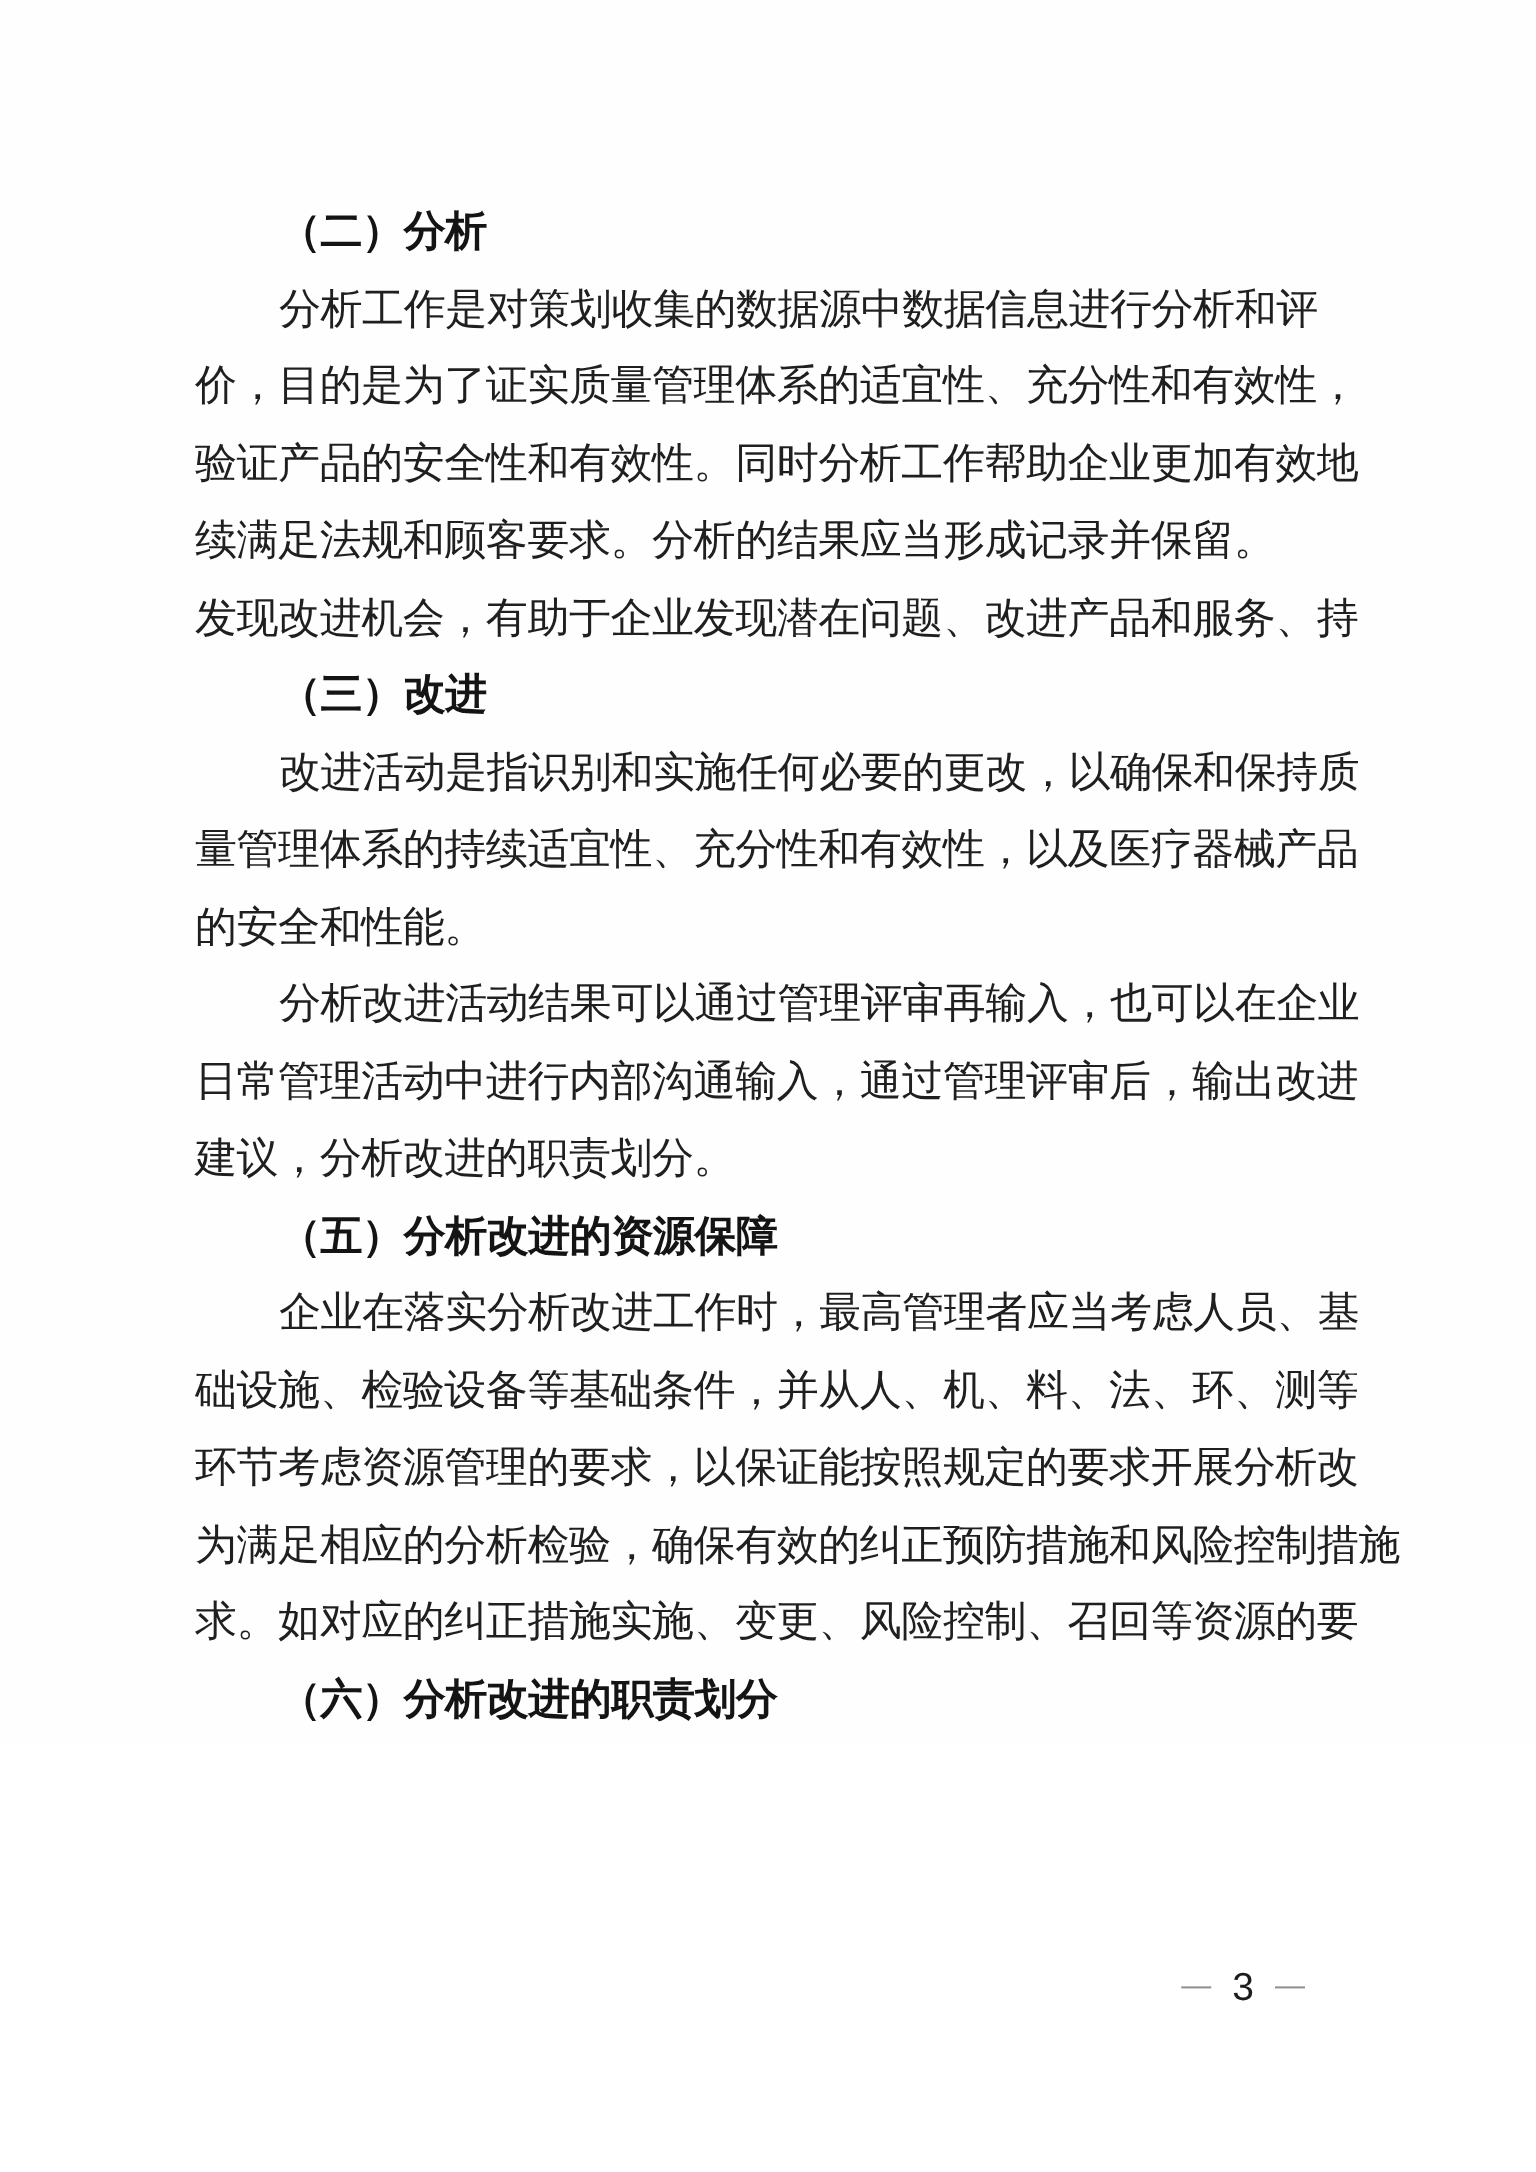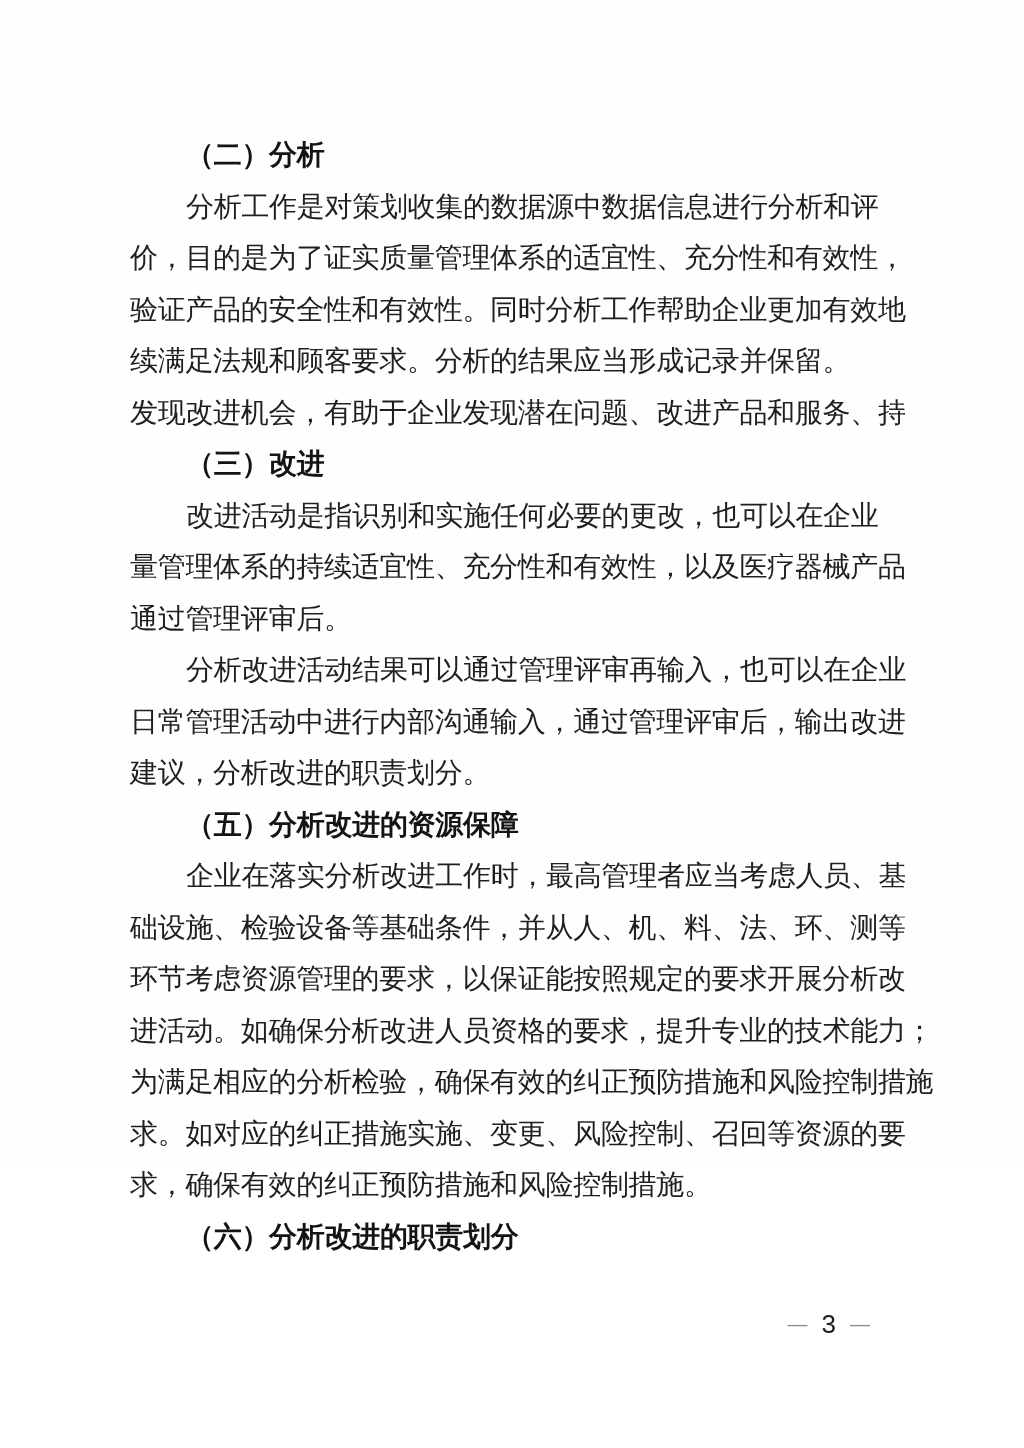--- a/index.html
+++ b/index.html
@@ -66,34 +66,32 @@
 <div class="page">
 
   <div class="content">
       <div class="line heading">（二）分析</div>
       <div class="line paragraph-start">分析工作是对策划收集的数据源中数据信息进行分析和评</div>
       <div class="line paragraph">价，目的是为了证实质量管理体系的适宜性、充分性和有效性，</div>
       <div class="line paragraph">验证产品的安全性和有效性。同时分析工作帮助企业更加有效地</div>
       <div class="line paragraph">续满足法规和顾客要求。分析的结果应当形成记录并保留。</div>
       <div class="line paragraph">发现改进机会，有助于企业发现潜在问题、改进产品和服务、持</div>
       <div class="line heading">（三）改进</div>
-      <div class="line paragraph-start">改进活动是指识别和实施任何必要的更改，也可以在企业</div>
+      <div class="line paragraph-start">改进活动是指识别和实施任何必要的更改，以确保和保持质</div>
       <div class="line paragraph">量管理体系的持续适宜性、充分性和有效性，以及医疗器械产品</div>
-      <div class="line paragraph">通过管理评审后。</div>
+      <div class="line paragraph">的安全和性能。</div>
       <div class="line paragraph-start">分析改进活动结果可以通过管理评审再输入，也可以在企业</div>
       <div class="line paragraph">日常管理活动中进行内部沟通输入，通过管理评审后，输出改进</div>
       <div class="line paragraph">建议，分析改进的职责划分。</div>
       <div class="line heading">（五）分析改进的资源保障</div>
       <div class="line paragraph-start">企业在落实分析改进工作时，最高管理者应当考虑人员、基</div>
       <div class="line paragraph">础设施、检验设备等基础条件，并从人、机、料、法、环、测等</div>
       <div class="line paragraph">环节考虑资源管理的要求，以保证能按照规定的要求开展分析改</div>
-      <div class="line paragraph">进活动。如确保分析改进人员资格的要求，提升专业的技术能力；</div>
       <div class="line paragraph">为满足相应的分析检验，确保有效的纠正预防措施和风险控制措施</div>
       <div class="line paragraph">求。如对应的纠正措施实施、变更、风险控制、召回等资源的要</div>
-      <div class="line paragraph">求，确保有效的纠正预防措施和风险控制措施。</div>
       <div class="line heading">（六）分析改进的职责划分</div>
     </div>
 
   <div class="page-number">
     <span class="dash">—</span>
     <span class="num">3</span>
     <span class="dash">—</span>
   </div>
 
 </div>

